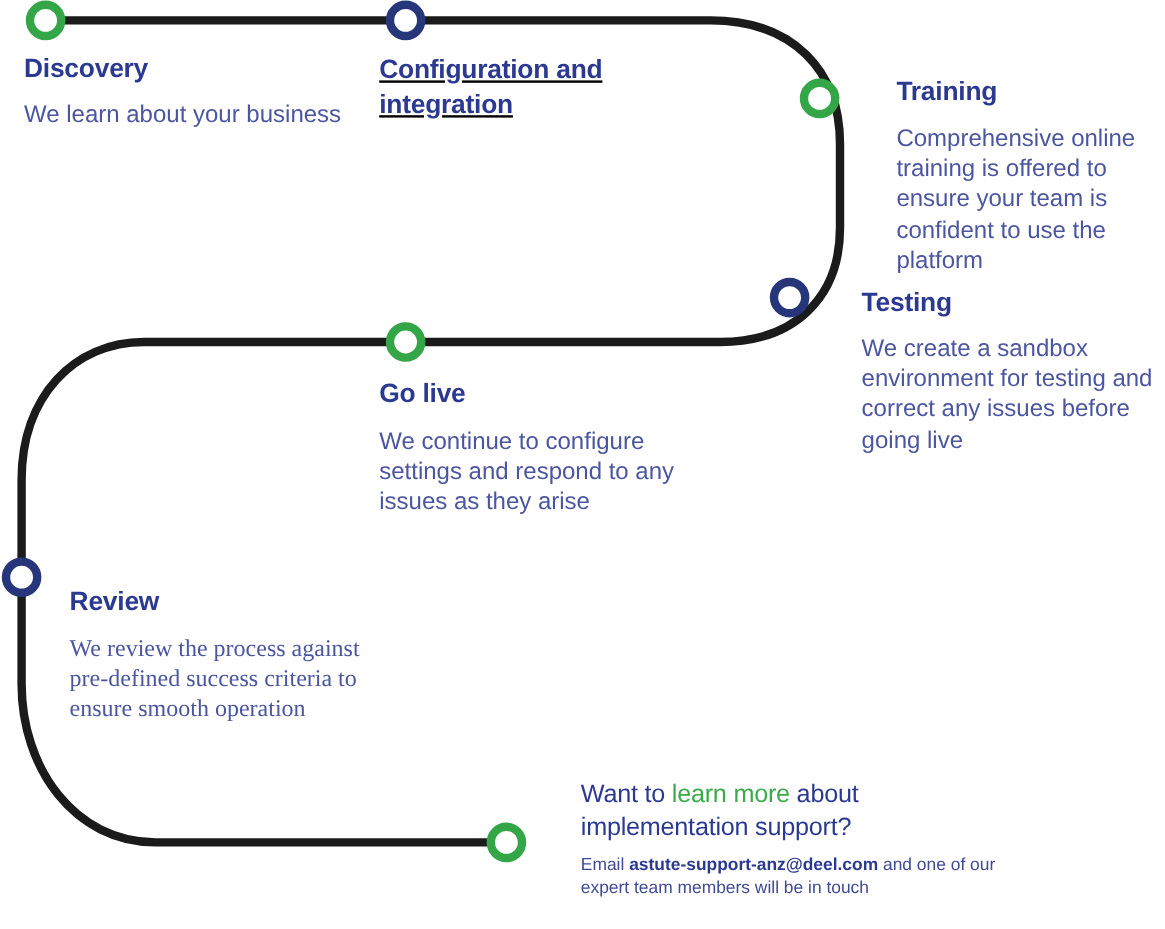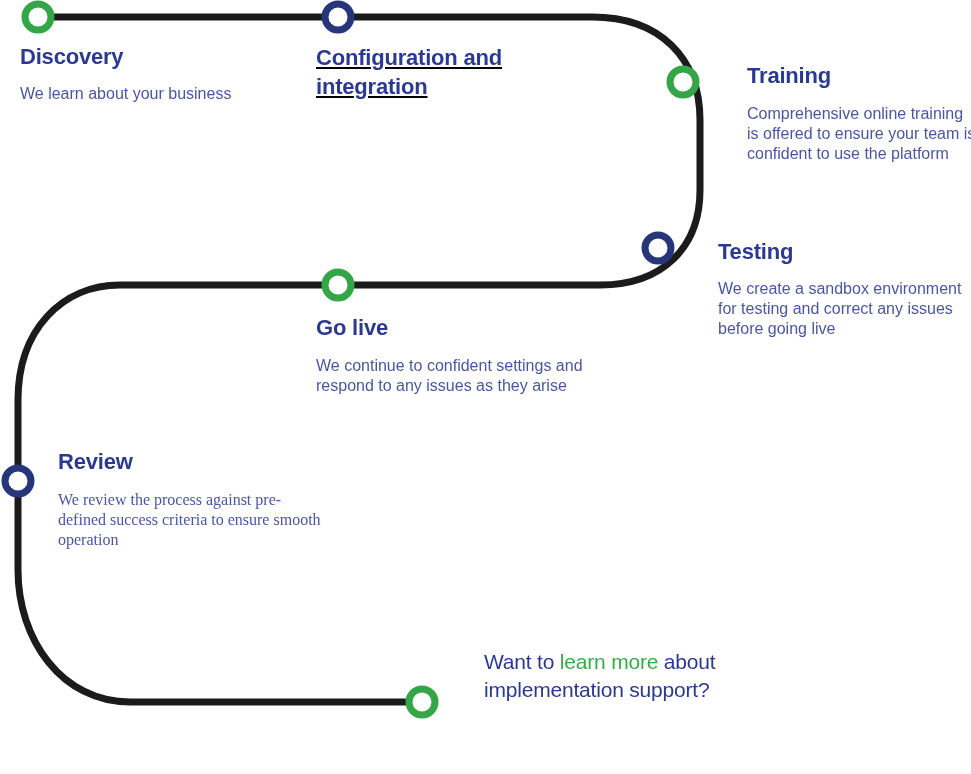--- a/index.html
+++ b/index.html
@@ -29,36 +29,36 @@
   .step-title {
     margin: 0;
     font-size: 22px;
     font-weight: bold;
     color: #2b3990;
     line-height: 1.3;
     letter-spacing: -0.2px;
   }
   .step-body {
     margin: 0;
-    font-size: 16px;
+    font-size: 20px;
     font-weight: normal;
     color: #4c56a0;
     line-height: 1.27;
   }
   .step-title + .step-body {
     margin-top: 12px;
   }
 
   
   #step-discovery      { left: 20px;  top: 43px;  width: 280px; }
   #step-configuration  { left: 316px; top: 44px;  width: 240px; text-decoration: underline; }
   #step-training       { left: 747px; top: 62px;  width: 230px; }
   #step-testing        { left: 718px; top: 238px; width: 250px; }
   #step-golive         { left: 316px; top: 314px; width: 290px; }
-  #step-review         { left: 58px;  top: 448px; width: 265px; }
+  #step-review         { left: 58px;  top: 487px; width: 265px; }
 
   #step-configuration .step-body { margin-top: 13px; }
   #step-training .step-body      { margin-top: 13px; }
   #step-testing .step-body       { margin-top: 12px; }
   #step-golive .step-body        { margin-top: 13px; }
   #step-review .step-body        { margin-top: 13px; font-family: Liberation Serif, serif; }
 
   
   #cta-block {
     position: absolute;
@@ -129,23 +129,24 @@
   <p class="step-body">Comprehensive online training is offered to ensure your team is confident to use the platform</p>
 </div>
 
 <div class="step" id="step-testing">
   <p class="step-title">Testing</p>
   <p class="step-body">We create a sandbox environment for testing and correct any issues before going live</p>
 </div>
 
 <div class="step" id="step-golive">
   <p class="step-title">Go live</p>
-  <p class="step-body">We continue to confident settings and respond to any issues as they arise</p>
+  <p class="step-body">We continue to configure settings and respond to any issues as they arise</p>
 </div>
 
 <div class="step" id="step-review">
   <p class="step-title">Review</p>
   <p class="step-body">We review the process against pre-defined success criteria to ensure smooth operation</p>
 </div>
 
 <div id="cta-block">
   <h2 id="cta-heading"><span>Want to </span><span class="cta-accent">learn more</span><span> about implementation support?</span></h2>
+  <p id="cta-sub"><span>Email </span><span class="cta-email">astute-support-anz@deel.com</span><span> and one of our expert team members will be in touch</span></p>
 </div>
 
 </body></html>

